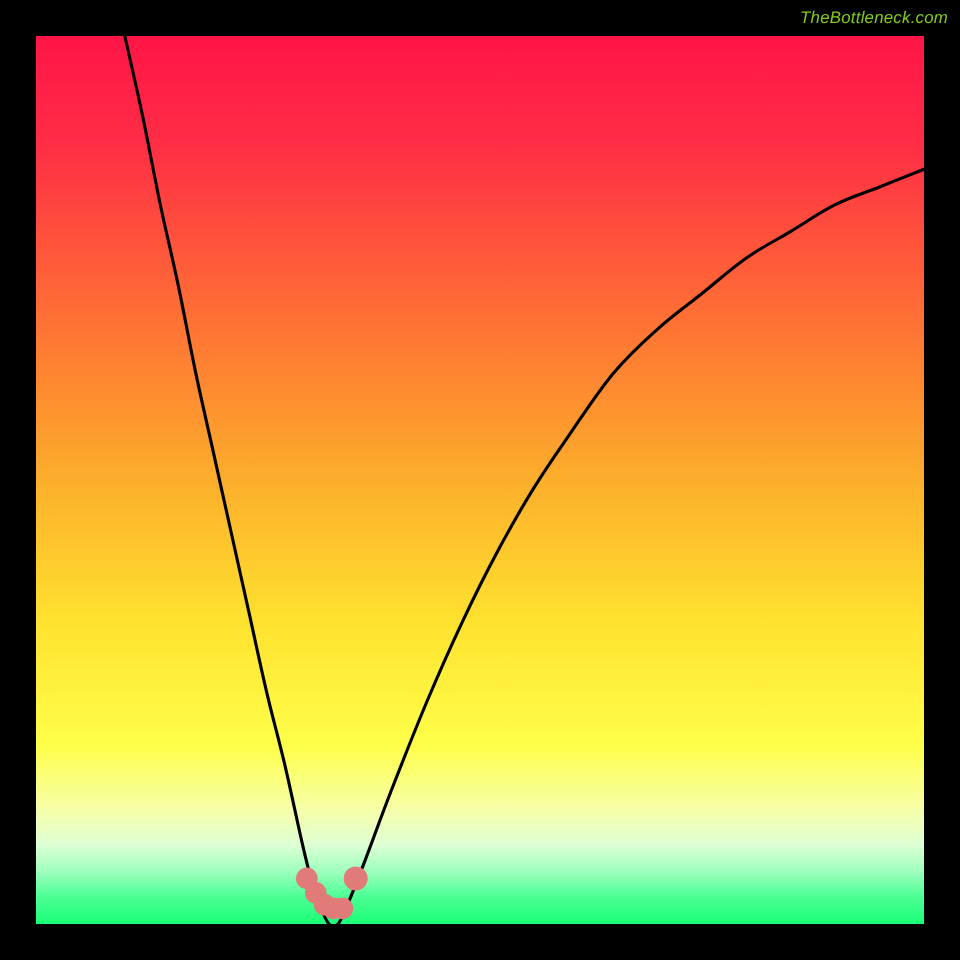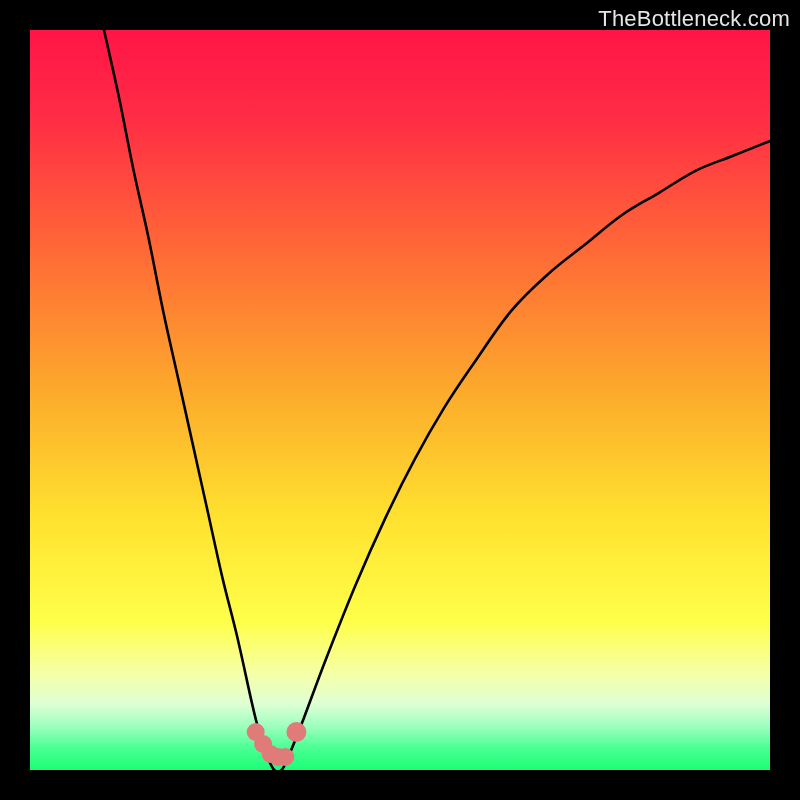--- a/index.html
+++ b/index.html
@@ -27,24 +27,25 @@
   }
   .gradient {
     position: absolute;
     left: 0; top: 0;
     width: 100%; height: 100%;
   }
   .watermark {
     position: absolute;
     top: 6px;
     right: 10px;
-    color: #e5e5e5;
-    font-size: 22px;
+    color: #84cc16;
+    font-size: 14px;
     font-weight: 500;
     letter-spacing: 0.2px;
+    font-style: italic;
   }
   svg.curve, svg.blobs {
     position: absolute;
     left: 0; top: 0;
     width: 740px;
     height: 740px;
   }
 </style>
 </head>
 <body>

